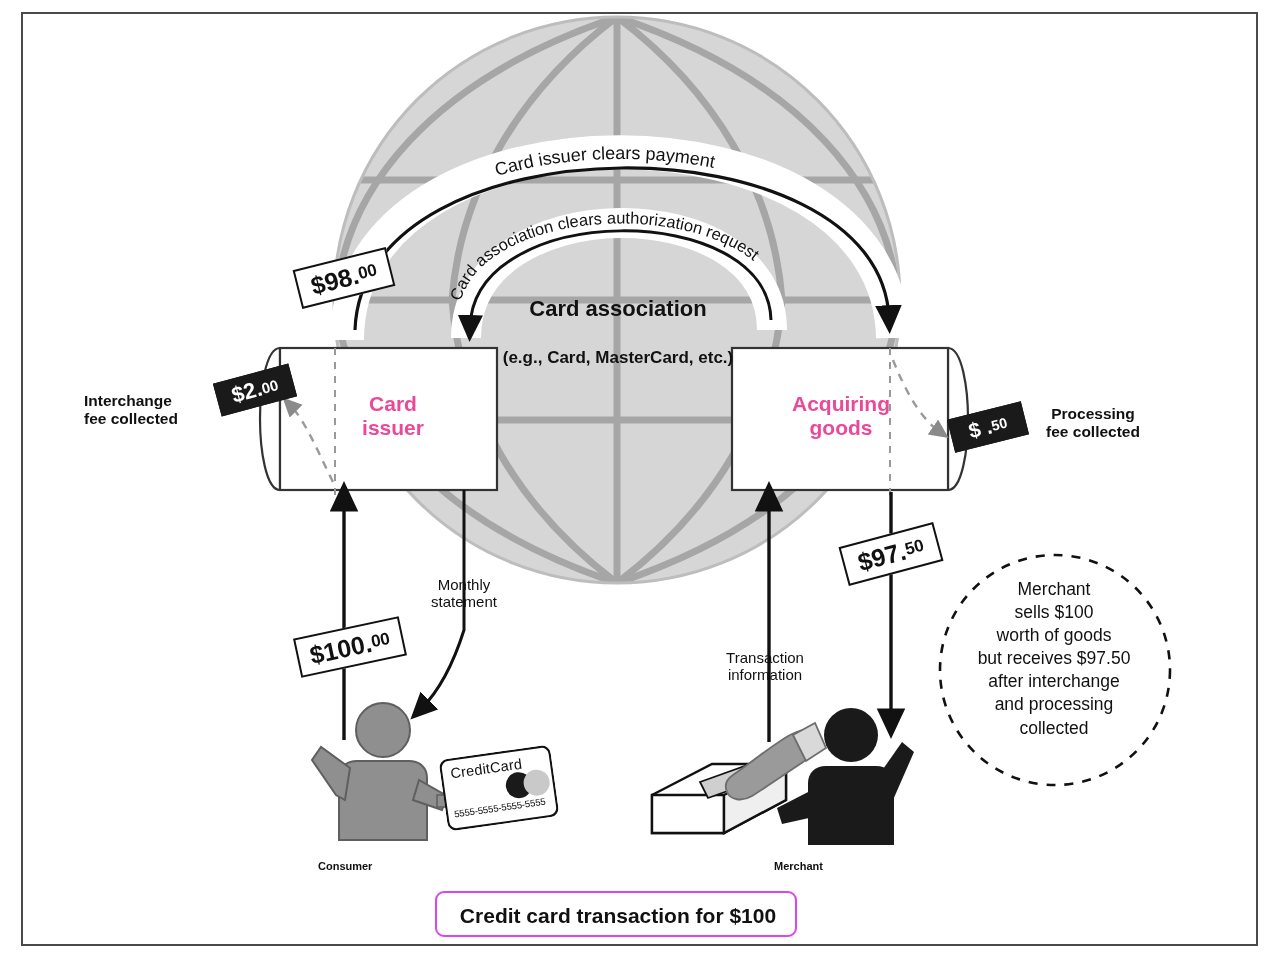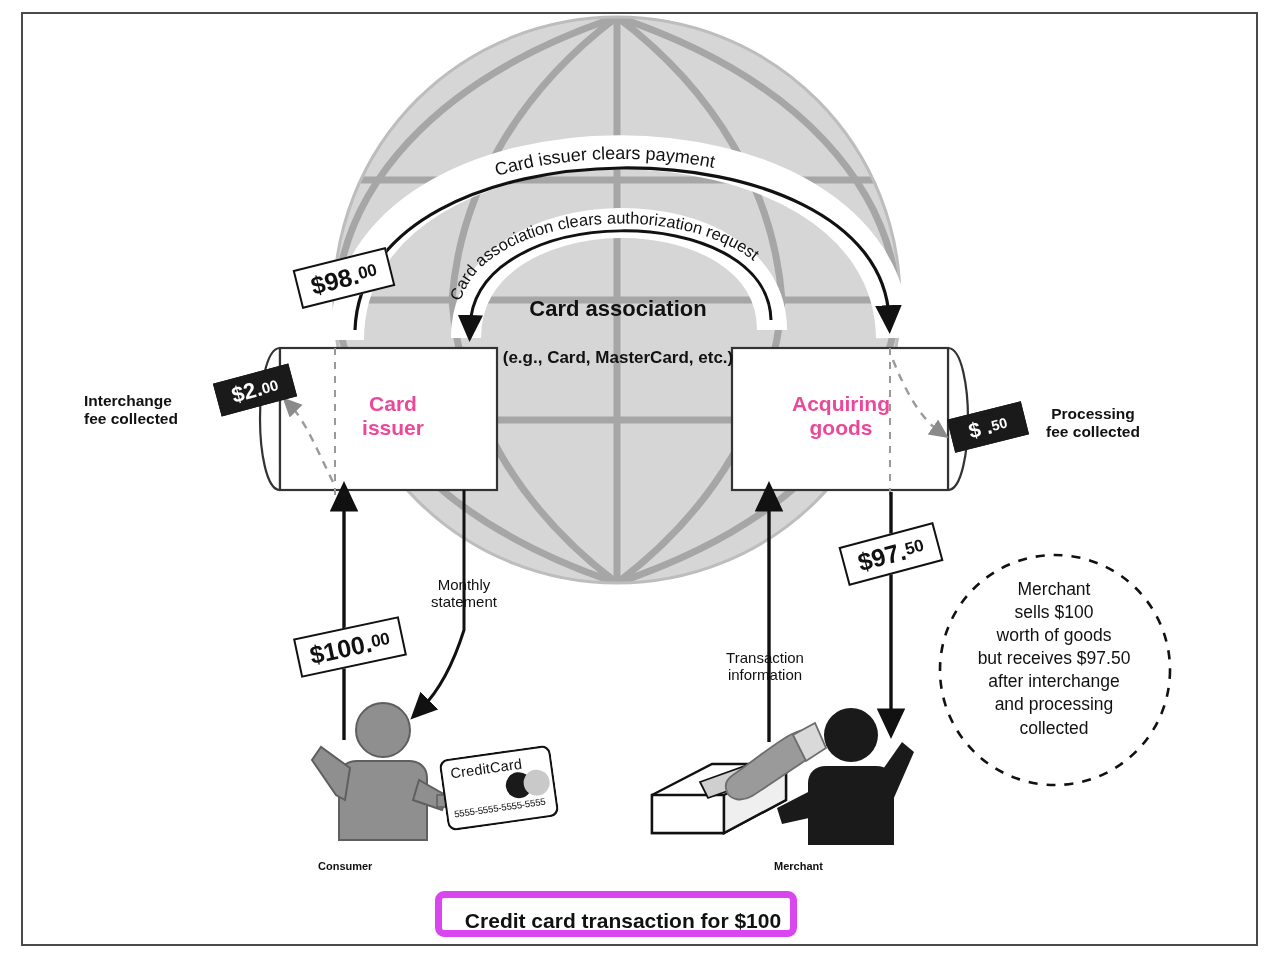--- a/index.html
+++ b/index.html
@@ -87,21 +87,21 @@
     left: 946px; top: 578px; width: 216px;
     font-size: 17.5px; text-align: center; color: #111;
     line-height: 1.32;
   }
 
   
   #title-box {
     position: absolute;
     left: 435px; top: 891px;
     width: 362px; height: 46px;
-    border: 7px solid #d946ef;
+    border: 2px solid #d946ef;
     border-radius: 9px;
     background: #fff;
     box-sizing: border-box;
   }
   #title-text {
     position: absolute;
     left: 0; top: 11px; width: 362px;
     text-align: center;
     font-size: 21px; font-weight: bold; color: #111;
   }

